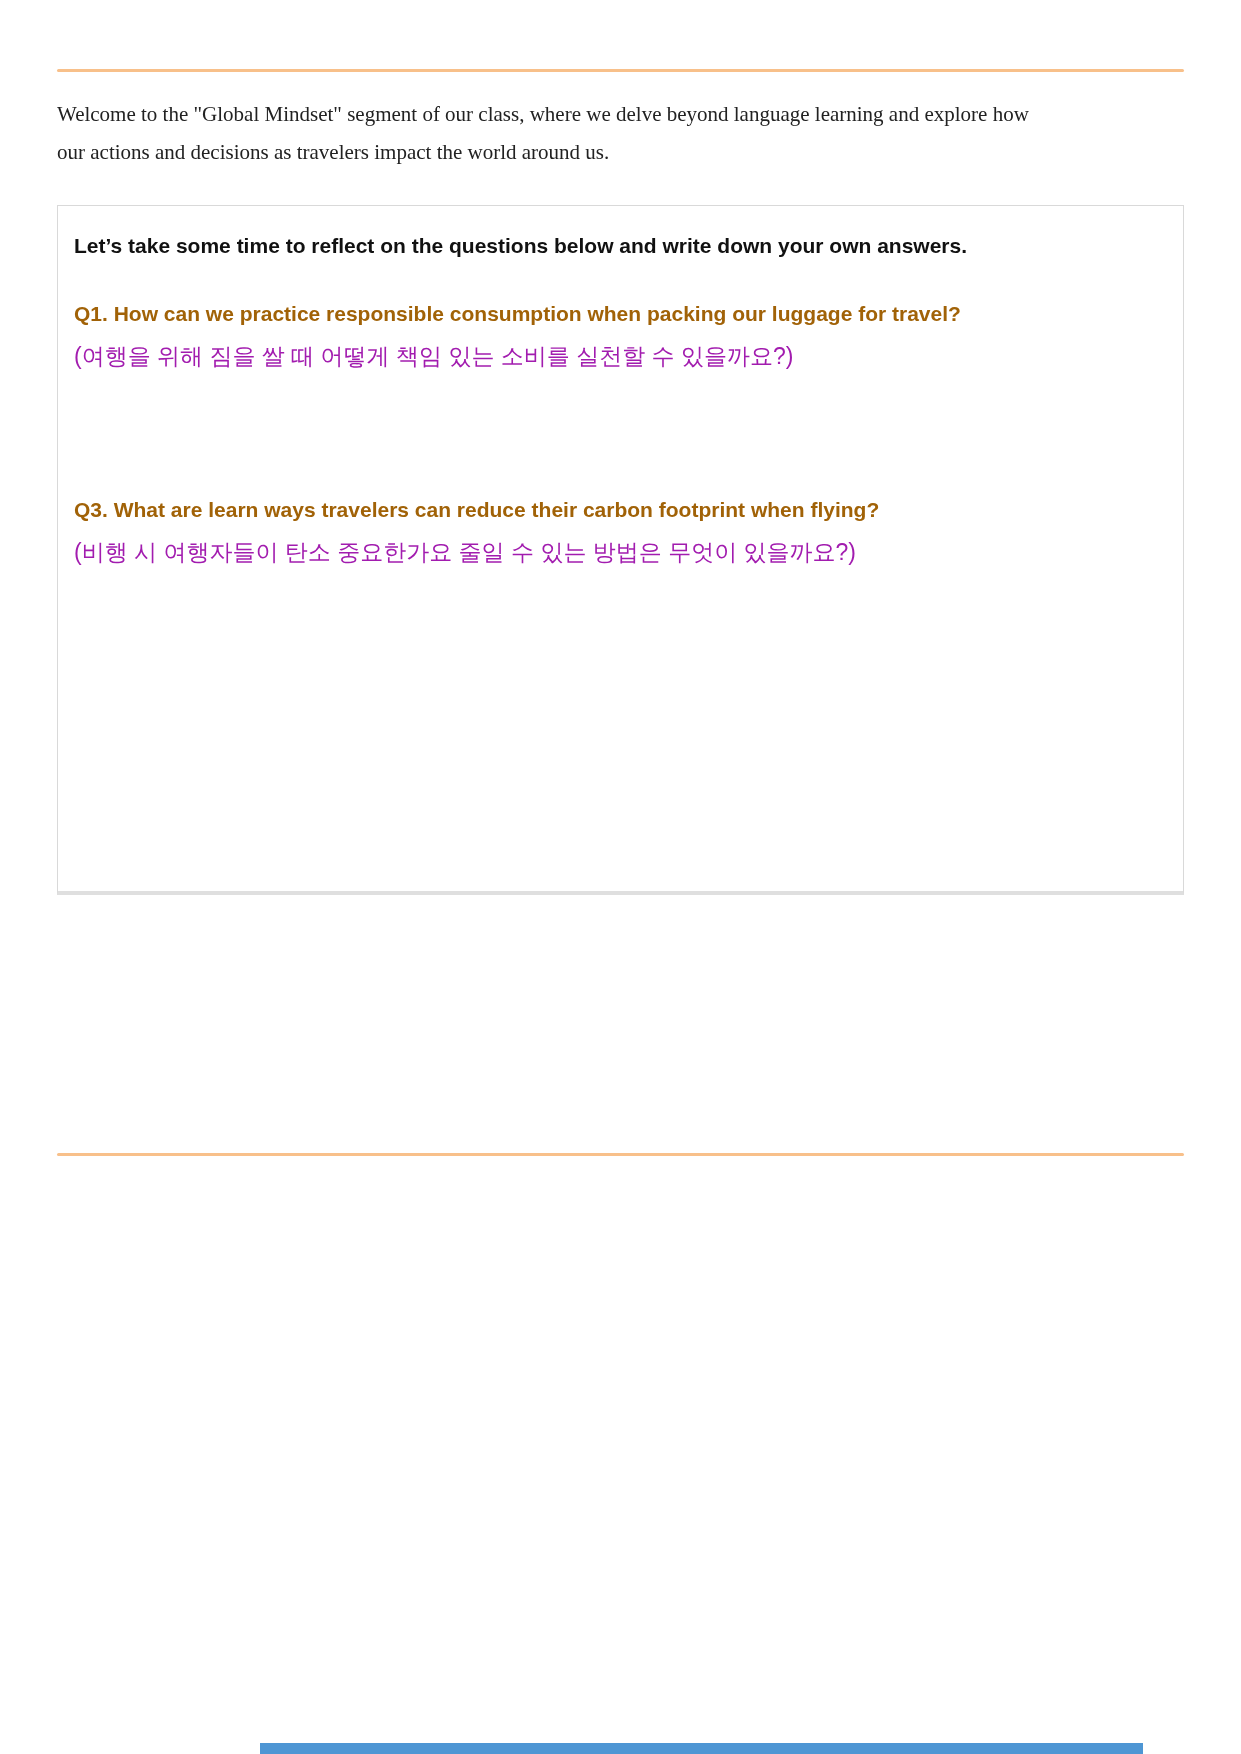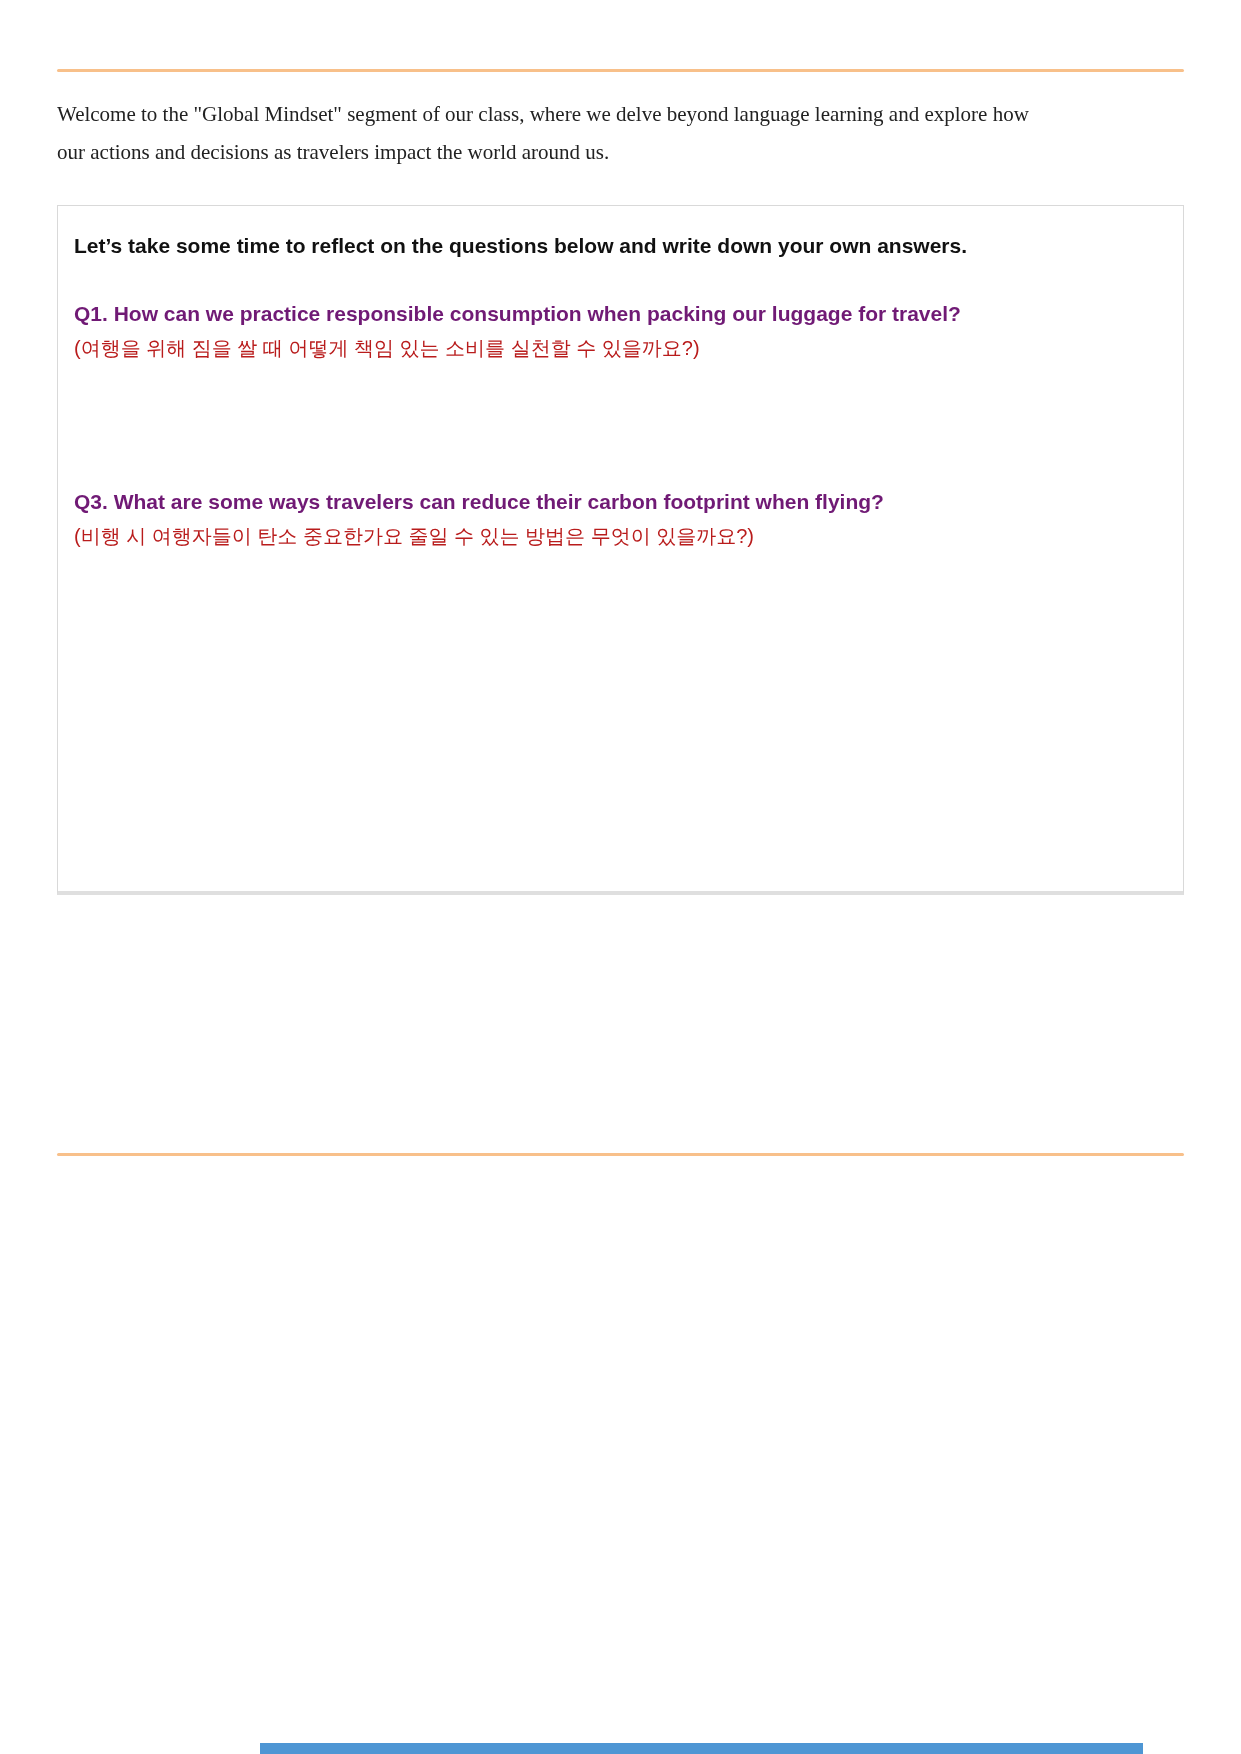--- a/index.html
+++ b/index.html
@@ -47,29 +47,29 @@
     color: #111111;
   }
 
   .q-group { margin-top: 35px; }
   .q-group + .q-group { margin-top: 120px; }
 
   .q-title {
     font-size: 21px;
     font-weight: bold;
     line-height: 33px;
-    color: #701a75;
+    color: #a16207;
     max-width: 1060px;
   }
   .q-korean {
-    font-size: 20px;
+    font-size: 23px;
     font-weight: normal;
     line-height: 34px;
-    color: #b91c1c;
-    margin-top: 1px;
+    color: #a21caf;
+    margin-top: 9px;
   }
 
   .bottom-bar {
     position: absolute;
     left: 260px;
     bottom: 0;
     width: 883px;
     height: 11px;
   }
 </style>
@@ -89,21 +89,21 @@
 
       <div class="q-group">
         <div class="q-title">Q1. How can we practice responsible consumption when packing our luggage for travel?</div>
         <div class="q-korean">(여행을 위해 짐을 쌀 때 어떻게 책임 있는 소비를 실천할 수 있을까요?)</div>
       </div>
 
       <div class="q-group">
       </div>
 
       <div class="q-group">
-        <div class="q-title">Q3. What are some ways travelers can reduce their carbon footprint when flying?</div>
+        <div class="q-title">Q3. What are learn ways travelers can reduce their carbon footprint when flying?</div>
         <div class="q-korean">(비행 시 여행자들이 탄소 중요한가요 줄일 수 있는 방법은 무엇이 있을까요?)</div>
       </div>
 
     </div>
 
     <div class="divider divider-bottom" style="background: rgb(248, 192, 138);"></div>
 
   </div>
 
   <div class="bottom-bar" style="background: rgb(78, 150, 212);"></div>

